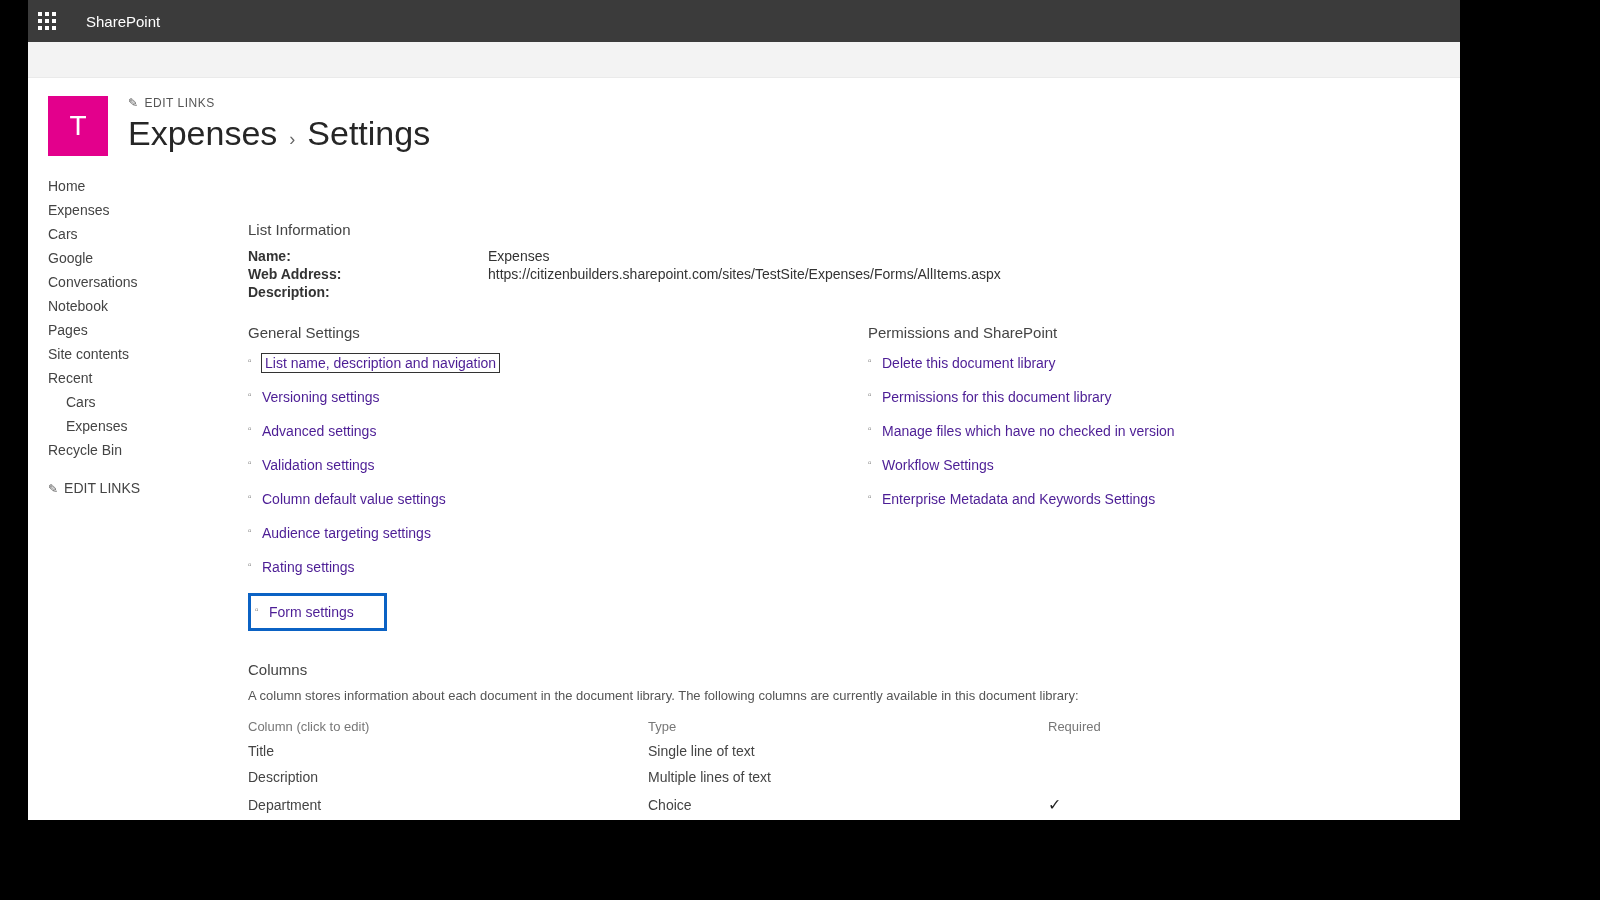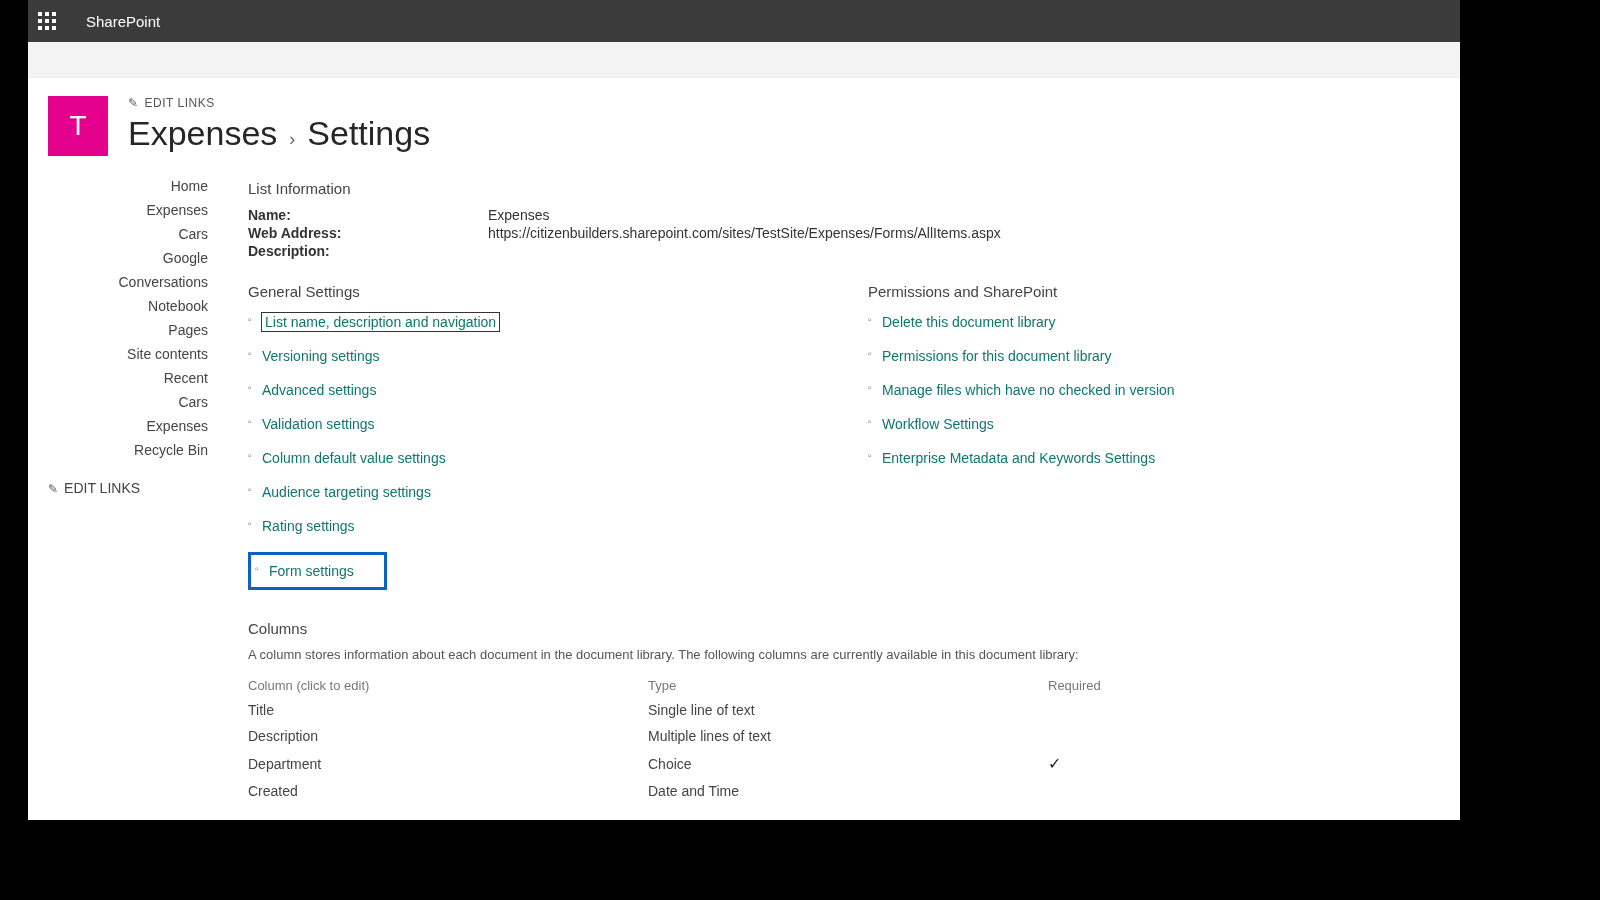--- a/index.html
+++ b/index.html
@@ -81,28 +81,28 @@
     gap:40px;
   }
 
   .leftnav {
     width:160px;
     flex-shrink:0;
     display:flex; flex-direction:column; gap:8px;
     font-size:14px; color:#444;
     padding-top:4px;
   }
-  .leftnav .nav-item { cursor:pointer;text-align:right; }
+  .leftnav .nav-item { cursor:pointer; }
   .leftnav .nav-sub { padding-left:18px; }
   .leftnav .nav-edit {
     display:flex; align-items:center; gap:6px;
     margin-top:14px;
   }
 
-  .content { flex:1; }
+  .content { flex:1;margin-top:41px; }
 
   .section-header {
     font-size:15px; color:#444; margin:6px 0 10px 0;
   }
 
   .info-row { display:flex; margin:2px 0; }
   .info-label { width:240px; font-weight:600; }
   .info-val { color:#333; }
 
   .three-col {
@@ -119,21 +119,21 @@
     position:relative;
     padding-left:14px;
     margin:0 0 18px 0;
     font-size:14px;
   }
   .link-list li::before {
     content:"▫";
     position:absolute; left:0; top:0;
     font-size:10px; color:#666;
   }
-  .link-list a { color:#0f766e; text-decoration:none; cursor:pointer; }
+  .link-list a { color:#4c1d95; text-decoration:none; cursor:pointer; }
   .link-focused a {
     outline:1px solid #333;
     padding:1px 3px;
   }
   .link-highlighted {
     border:3px solid #0b62c4;
     padding:8px 30px 8px 4px;
     display:inline-block;
   }
   .link-highlighted li { margin:0; }

